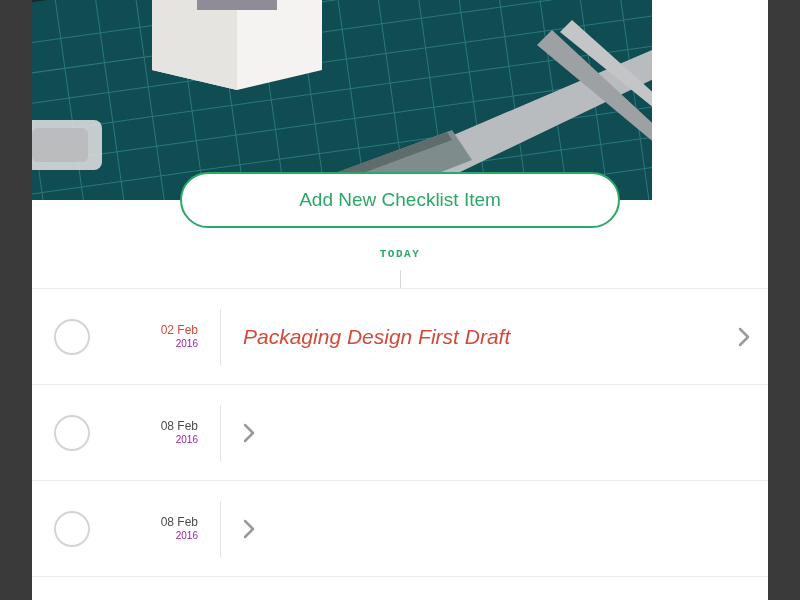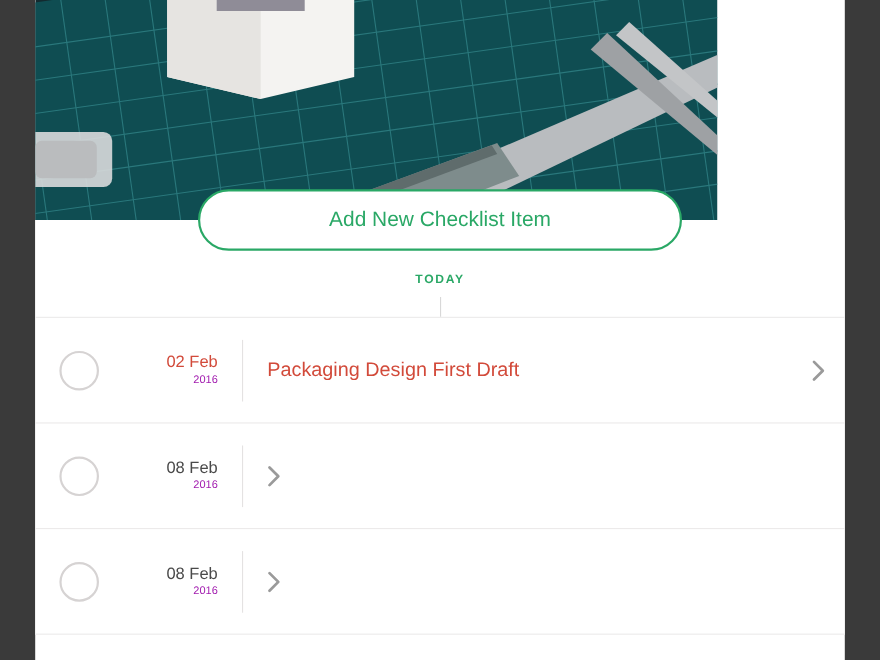--- a/index.html
+++ b/index.html
@@ -49,20 +49,21 @@
   }
   .today-label {
     text-align: center;
     color: #2aa866;
     font-size: 11px;
     letter-spacing: 1.5px;
     font-weight: 700;
     padding-top: 48px;
     padding-bottom: 10px;
     position: relative;
+    font-family: Liberation Mono, monospace;
   }
   .today-tick {
     width: 1px;
     height: 18px;
     background: #d8d8d8;
     margin: 0 auto;
   }
   .list { border-top: 1px solid #eceaea; }
   .row {
     display: flex;
@@ -79,40 +80,41 @@
     border-radius: 50%;
     flex-shrink: 0;
   }
   .date-col {
     width: 90px;
     text-align: right;
     margin-left: 18px;
     flex-shrink: 0;
   }
   .date-main {
-    font-size: 15px;
+    font-size: 12px;
     color: #4a4a4a;
     line-height: 1.25;
   }
   .date-year {
     font-size: 10px;
     color: #a21caf;
     line-height: 1.25;
   }
   .divider {
     width: 1px;
     height: 56px;
     background: #e4e2e2;
     margin: 0 22px;
     flex-shrink: 0;
   }
   .title {
     flex: 1;
-    font-size: 18px;
+    font-size: 21px;
     color: #4a4a4a;
+    font-style: italic;
   }
   .overdue .date-main,
   .overdue .title { color: #d24a3a; }
   .chev {
     flex-shrink: 0;
     color: #9a9a9a;
   }
   .chev svg { display: block; }
 </style>
 </head>

